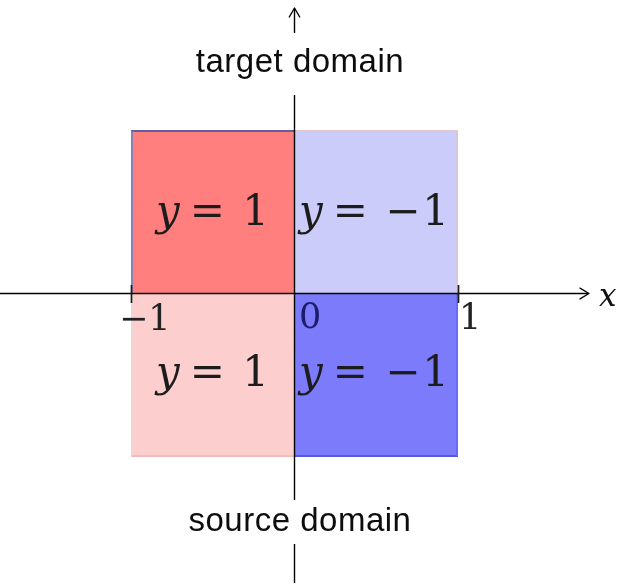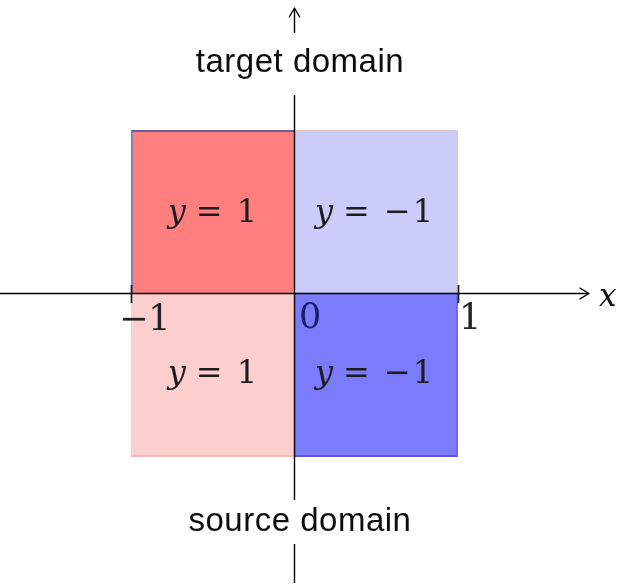--- a/index.html
+++ b/index.html
@@ -22,21 +22,21 @@
   .q-tl{left:131px;top:130px;width:163px;height:163px;
         border-top:2px solid #675a9f;border-left:2px solid #8a7fb5;}
   .q-tr{left:294px;top:130px;width:164px;height:163px;
         border-top:2px solid #e3c6cc;border-right:2px solid #d9c6da;}
   .q-bl{left:131px;top:293px;width:163px;height:164px;
         border-bottom:2px solid #f5b9b9;border-left:2px solid #f2d4d4;}
   .q-br{left:294px;top:293px;width:164px;height:164px;
         border-bottom:2px solid #5757e2;border-right:2px solid #6a6af2;}
   
   .qlabel{
-    font-size:32px;
+    font-size:42px;
     color:#1c1c1c;
     white-space:nowrap;
     line-height:1;
     transform:translateY(-2px);
   }
   .mvar{font-style:italic;margin-right:10px;}
   .meq{font-style:normal;letter-spacing:2px;}
   
   #axes{position:absolute;left:0;top:0;z-index:2;pointer-events:none;}
   

